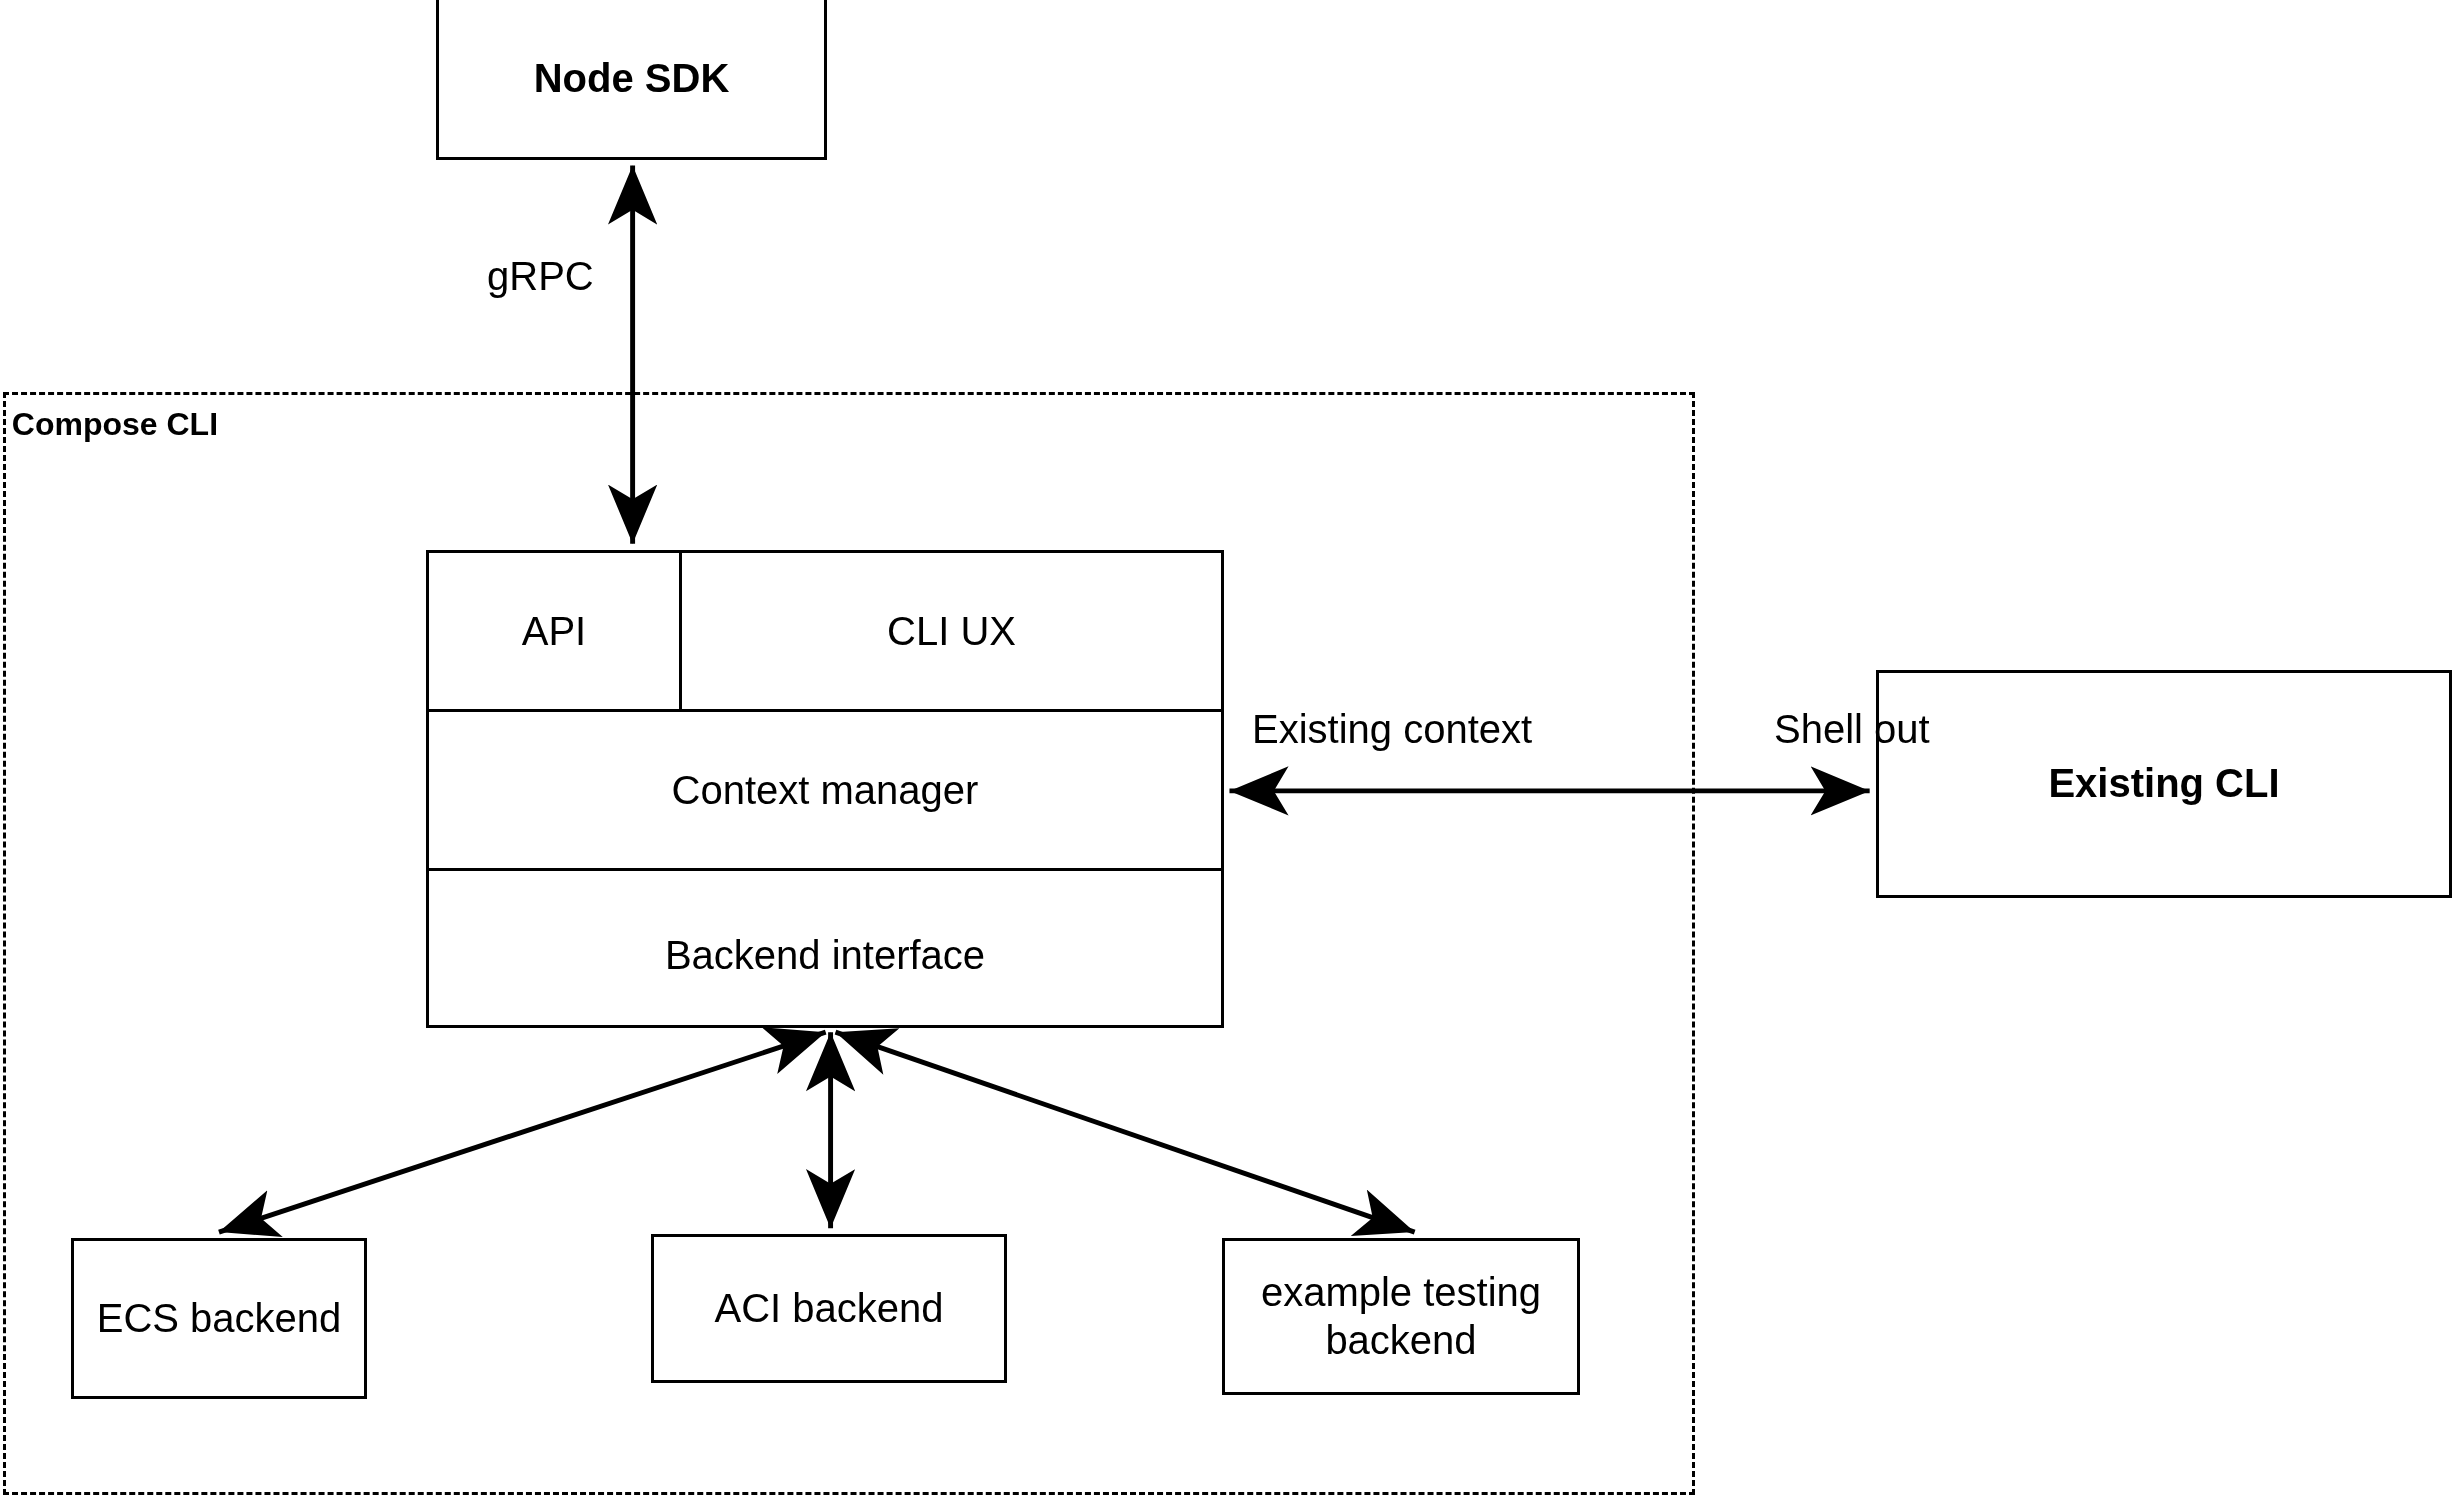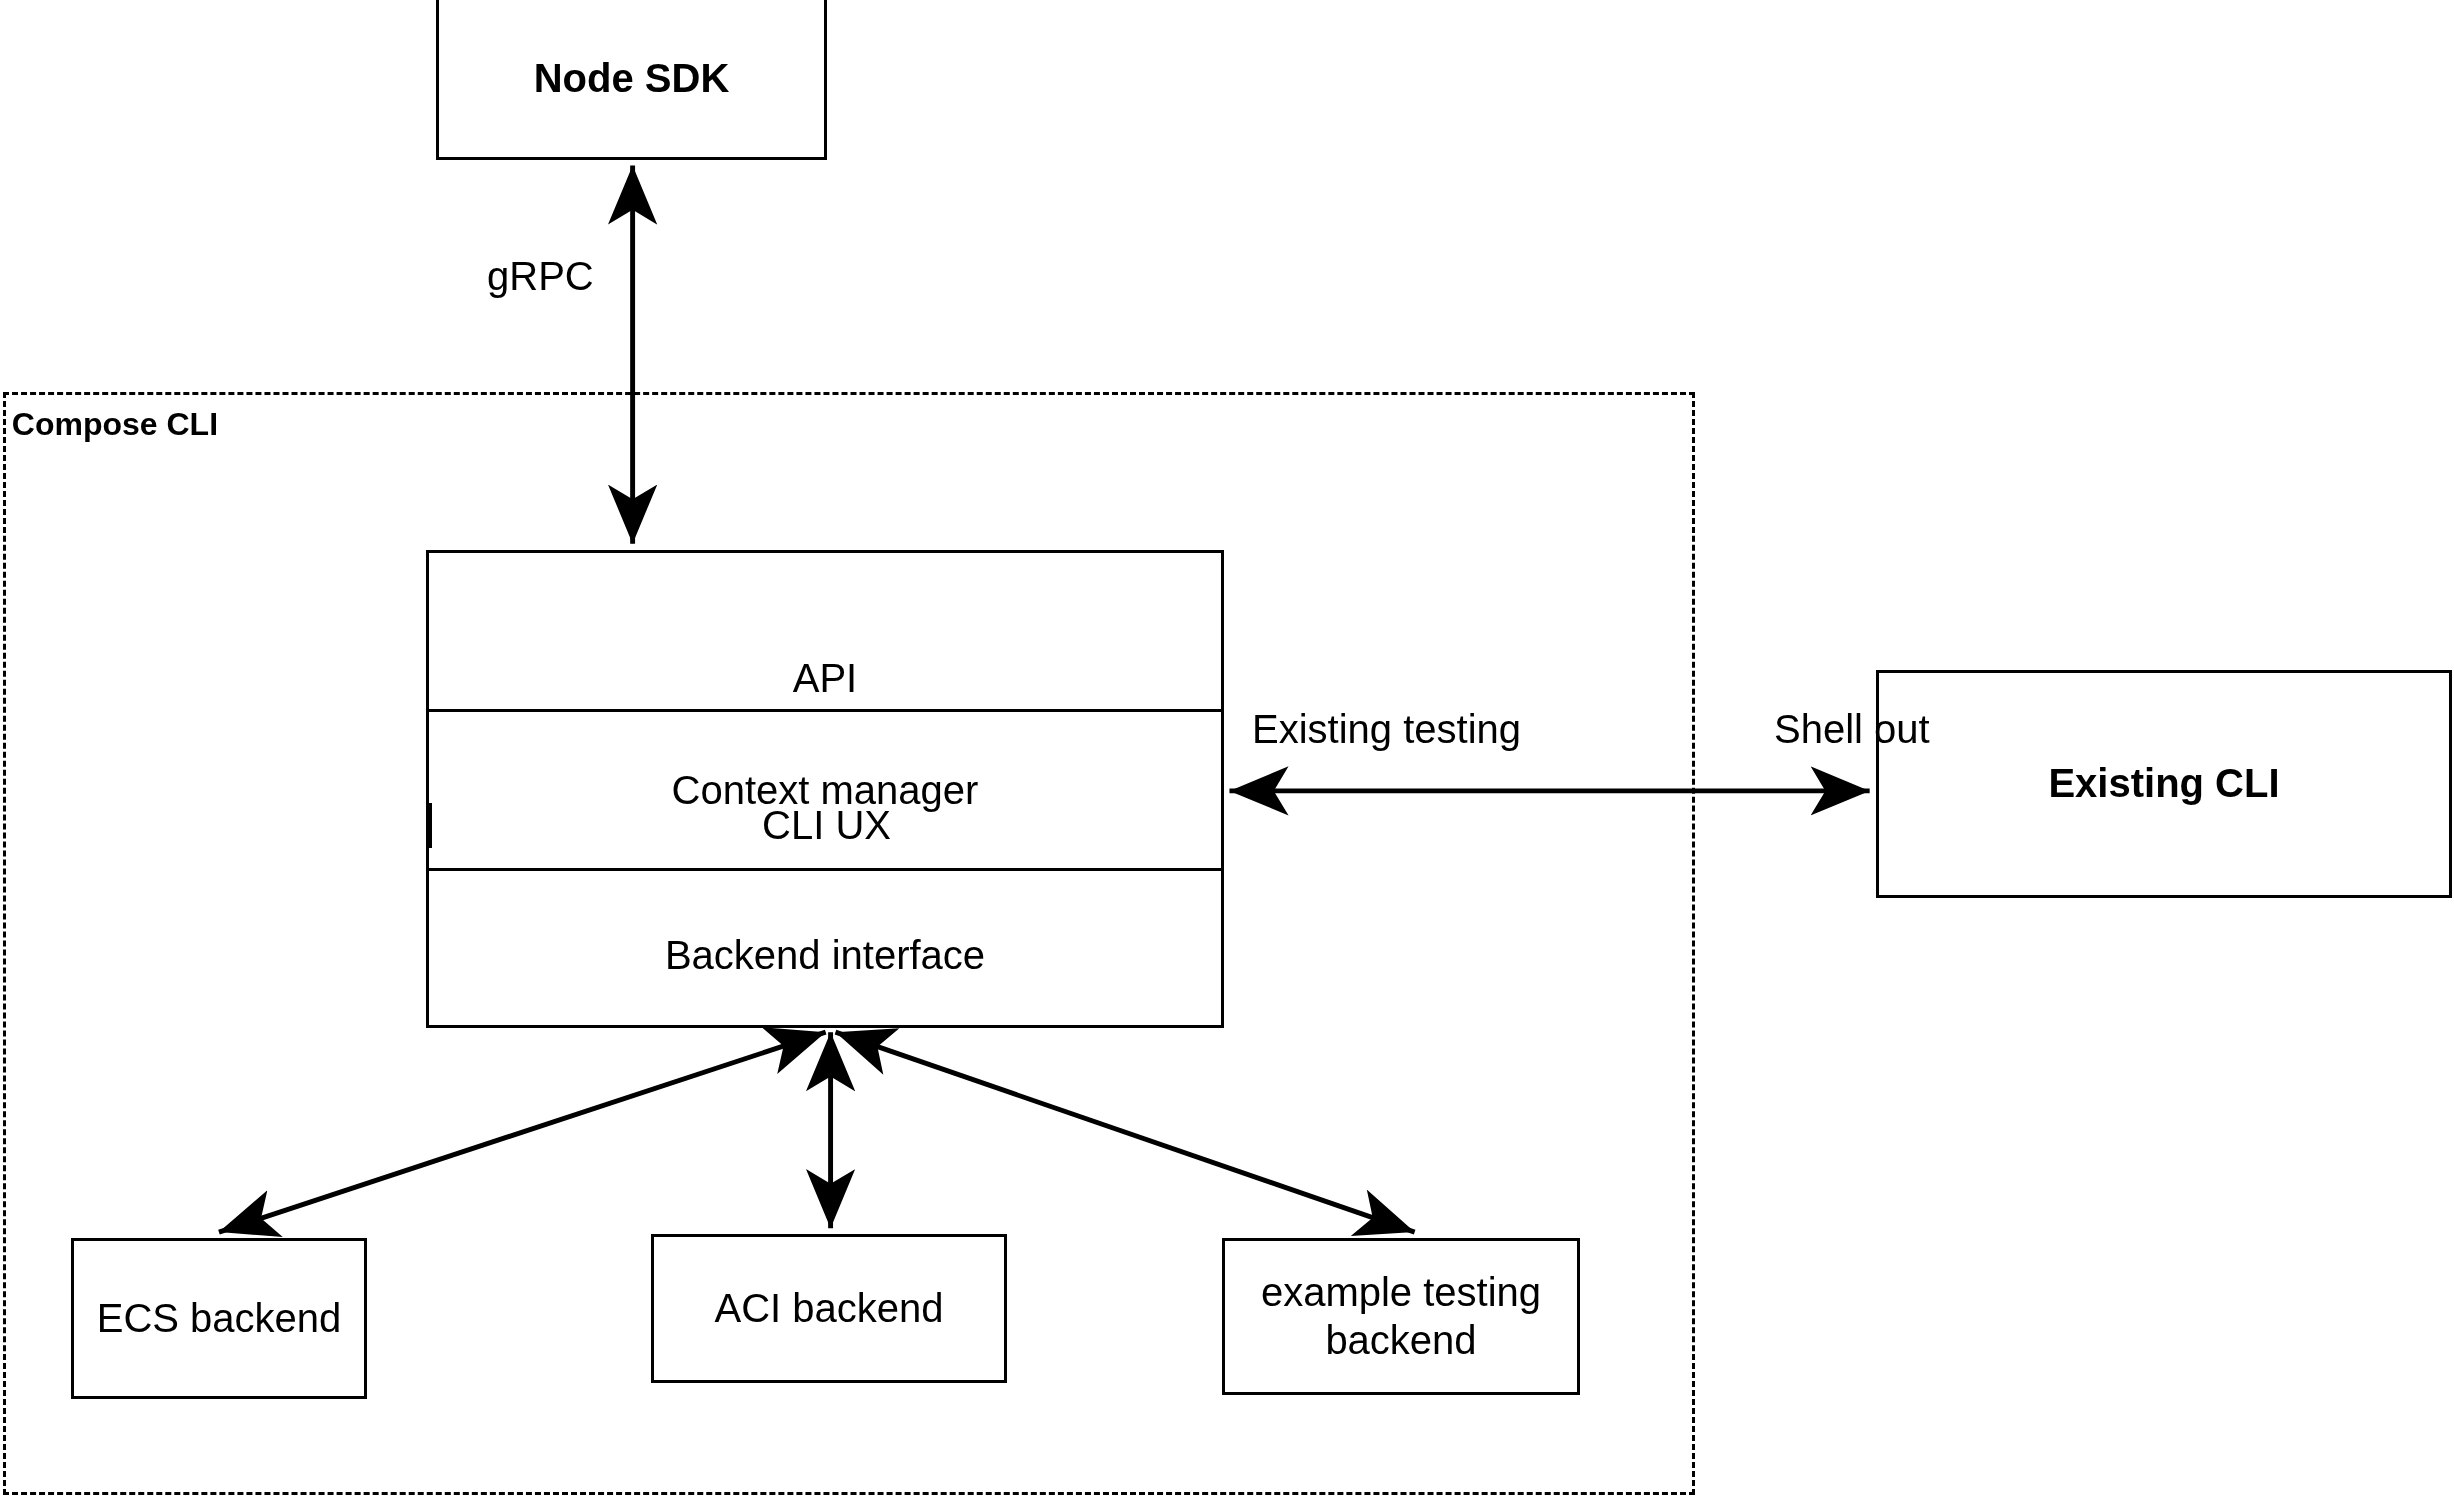--- a/index.html
+++ b/index.html
@@ -56,21 +56,21 @@
     position: absolute;
     box-sizing: border-box;
     border: 3.9px solid #000000;
     background: #ffffff;
     display: flex;
     flex-direction: column;
   }
   .stack-row {
     box-sizing: border-box;
     display: flex;
-    flex-direction: column;
+    flex-direction: row;
     flex: 0 0 auto;
     position: relative;
   }
   .stack-row + .stack-row {
     border-top: 3.9px solid #000000;
   }
   .stack-cell {
     box-sizing: border-box;
     display: flex;
     align-items: center;
@@ -148,21 +148,21 @@
     <span class="label">ACI backend</span>
   </div>
 
   <div class="box" style="left:1222px; top:1238px; width:358px; height:157px;">
     <span class="label" style="white-space:pre-line;">example testing
 backend</span>
   </div>
 
   <div class="edge-label" style="left:487px; top:254px;">gRPC</div>
 
-  <div class="edge-label" style="left:1252px; top:707px;">Existing testing</div>
+  <div class="edge-label" style="left:1252px; top:707px;">Existing context</div>
 
   <div class="edge-label" style="left:1746px; top:707px;margin-left:28px;">Shell out</div>
 
   <svg id="arrows" viewBox="0 0 2492 1524" width="2455" height="1501" xmlns="http://www.w3.org/2000/svg">
     <defs>
       <marker id="arrowEnd" markerWidth="14" markerHeight="14" refX="12" refY="5" orient="auto" markerUnits="strokeWidth">
         <path d="M0,0 L12,5 L0,10 L3,5 z" fill="#000000"></path>
       </marker>
       <marker id="arrowStart" markerWidth="14" markerHeight="14" refX="0" refY="5" orient="auto" markerUnits="strokeWidth">
         <path d="M12,0 L0,5 L12,10 L9,5 z" fill="#000000"></path>

